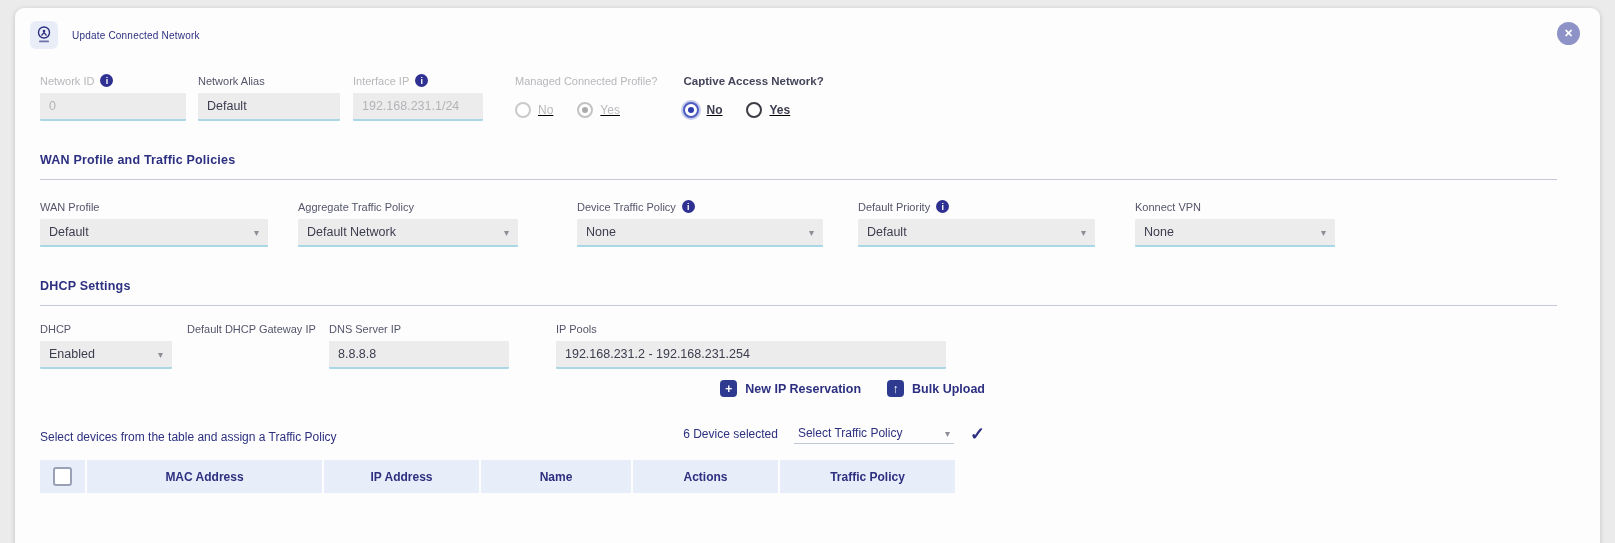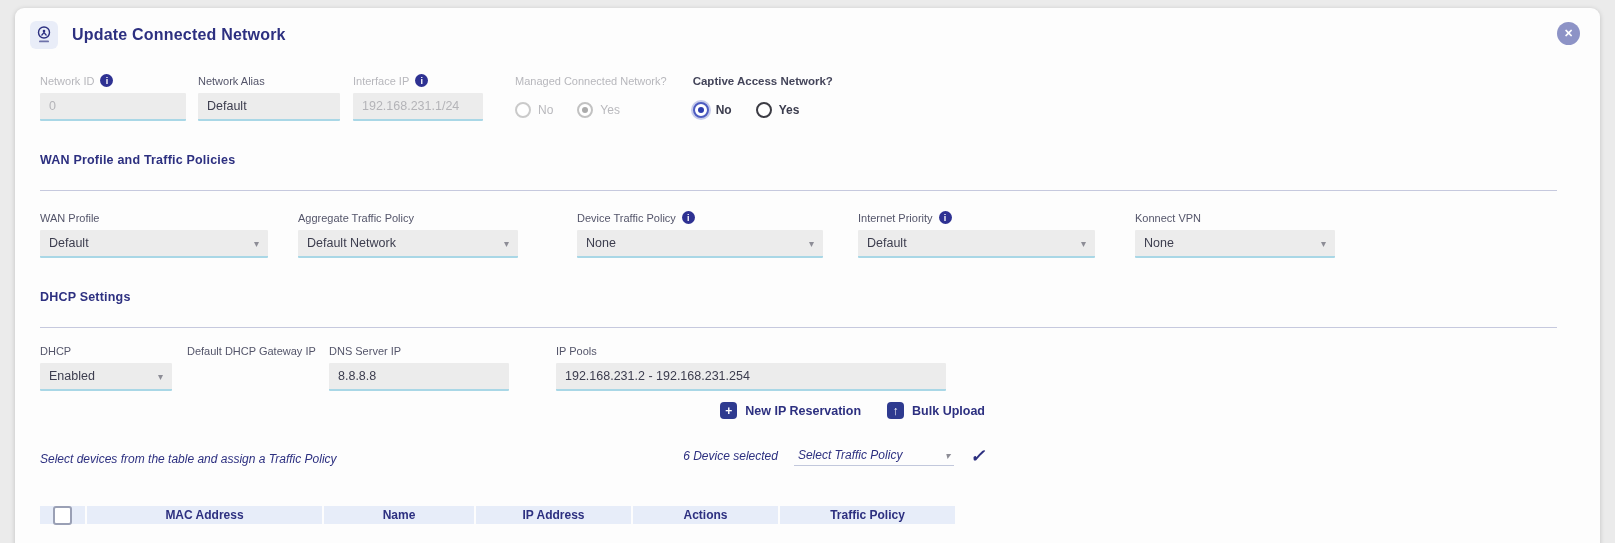--- a/index.html
+++ b/index.html
@@ -4,21 +4,21 @@
 <style>
   html,body{margin:0;padding:0;width:1615px;height:543px;overflow:hidden;
     background:#ebebeb;font-family:"Liberation Sans",sans-serif;}
   .dialog{position:absolute;left:15px;top:8px;width:1585px;height:580px;
     background:#fdfdfd;border-radius:9px;box-shadow:0 1px 5px rgba(0,0,0,.18);
     padding:12px 0 0 10px;box-sizing:border-box;}
   
   .hdr{display:flex;align-items:center;height:30px;margin-left:5px;}
   .logo{width:28px;height:28px;border-radius:6px;background:#e9edf8;
     display:flex;align-items:center;justify-content:center;}
-  .hdr-title{margin-left:14px;font-size:16px;font-weight:bold;color:#2d3080;letter-spacing:.2px;}
+  .hdr-title{margin-left:14px;font-size:10px;font-weight:normal;color:#2d3080;letter-spacing:.2px;}
   .close-btn{position:absolute;top:14px;right:20px;width:23px;height:23px;border-radius:50%;
     background:#8d93c6;color:#fff;font-size:11px;display:flex;align-items:center;
     justify-content:center;cursor:pointer;font-weight:bold;}
   
   .frow{display:flex;margin-left:15px;}
   .flabel{font-size:11px;color:#54556a;height:13px;margin-bottom:6px;display:flex;
     align-items:flex-end;gap:6px;white-space:nowrap;}
   .flabel.dim{color:#b7b7bc;}
   .flabel.strong{color:#44455a;font-weight:bold;font-size:11.5px;}
   .info{width:13px;height:13px;border-radius:50%;background:#2e3192;color:#fff;
@@ -26,57 +26,57 @@
     justify-content:center;cursor:pointer;}
   .tinput{width:100%;box-sizing:border-box;height:28px;background:#ececec;border:none;
     border-bottom:2px solid #a9d7e6;border-radius:1px;padding:0 9px;
     font-family:"Liberation Sans",sans-serif;font-size:12.5px;color:#3c3d4e;outline:none;}
   .tinput:disabled{color:#b4b4b8;}
   .select{height:28px;box-sizing:border-box;background:#ececec;border-bottom:2px solid #a9d7e6;
     border-radius:1px;display:flex;align-items:center;justify-content:space-between;
     padding:0 9px;font-size:12.5px;color:#3c3d4e;cursor:pointer;}
   .caret{color:#8d8d96;font-size:10px;}
   
-  .radio-row{display:flex;gap:24px;margin-top:12px;align-items:center;height:22px;}
+  .radio-row{display:flex;gap:24px;margin-top:12px;align-items:center;height:22px;text-decoration:underline;}
   .radio{display:inline-flex;align-items:center;gap:7px;cursor:pointer;}
   .rcirc{width:16px;height:16px;border-radius:50%;box-sizing:border-box;background:#fff;
     position:relative;flex:0 0 auto;}
   .rcirc.dis-un{border:2px solid #cacaca;}
   .rcirc.dis-sel{border:2px solid #c2c2c2;}
   .rcirc.dis-sel::after{content:"";position:absolute;left:3px;top:3px;width:6px;height:6px;
     border-radius:50%;background:#ababab;}
   .rcirc.sel{border:2px solid #4d5cc0;box-shadow:0 0 0 2px #c6cbeb;}
   .rcirc.sel::after{content:"";position:absolute;left:3px;top:3px;width:6px;height:6px;
     border-radius:50%;background:#2c3cae;}
   .rcirc.unsel{border:2.5px solid #3c3c44;}
   .rlabel{font-size:12px;color:#3c3d4e;font-weight:bold;}
   .rlabel.dim{color:#b9b9bd;font-weight:normal;}
   
   .section{margin-left:15px;font-size:12.5px;font-weight:bold;color:#2d3080;
-    padding-bottom:23px;border-bottom:1px solid #c6c9de;width:1517px;letter-spacing:.2px;}
+    padding-bottom:12px;border-bottom:1px solid #c6c9de;width:1517px;letter-spacing:.2px;}
   .section.blue{width:945px;border-bottom:2px solid #aadcf0;}
   
   .resv-wrap{width:945px;margin-left:15px;}
   .btn-row{display:flex;justify-content:flex-end;gap:26px;margin-top:11px;align-items:center;}
   .iconbtn{display:flex;align-items:center;gap:8px;color:#2d3080;font-size:12.5px;
     font-weight:bold;cursor:pointer;}
   .sqicon{width:17px;height:17px;border-radius:4px;background:#2e3a8f;color:#fff;
     display:flex;align-items:center;justify-content:center;font-size:12px;font-weight:bold;}
-  .pick-row{display:flex;justify-content:space-between;align-items:flex-end;margin-top:26px;font-style:italic;}
+  .pick-row{display:flex;justify-content:space-between;align-items:flex-end;margin-top:26px;}
   .hint{font-size:12px;color:#2d3080;}
   .pick-right{display:flex;align-items:center;gap:16px;}
   .count{font-size:12px;color:#2d3080;}
   .mini-select{width:152px;border-bottom:1px solid #c2c8dc;display:flex;align-items:center;
     justify-content:space-between;font-size:12px;color:#2d3080;padding:3px 4px;cursor:pointer;gap:40px;}
   .apply-check{font-size:18px;color:#2d3080;font-weight:bold;cursor:pointer;line-height:1;}
   
   .tbl{margin-left:15px;margin-top:16px;width:920px;}
   .thead{display:flex;gap:2px;}
-  .th{background:#e7edf9;height:18px;display:flex;align-items:center;justify-content:center;
-    font-size:12px;font-weight:bold;color:#2d3080;margin-top:24px;}
+  .th{background:#e7edf9;height:33px;display:flex;align-items:center;justify-content:center;
+    font-size:12px;font-weight:bold;color:#2d3080;}
   .th.cb{justify-content:center;}
   .cbox{width:15px;height:15px;border:2px solid #9aa0b5;border-radius:3px;background:#fff;
     cursor:pointer;}
   
   .mt24{margin-top:24px;}.mt32{margin-top:32px;}.mt20{margin-top:20px;}
   .mt16{margin-top:16px;}.mt30{margin-top:30px;}
 </style>
 </head>
 <body>
 
@@ -111,21 +111,21 @@
     </div>
     <div style="width:130px;margin-left:13px">
       <div class="flabel dim">
         <span>Interface IP</span>
         <span class="info">i</span>
       </div>
       <input class="tinput" disabled="" value="192.168.231.1/24" style="">
     </div>
     <div style="margin-left:32px">
       <div class="flabel dim">
-        <span>Managed Connected Network?</span>
+        <span>Managed Connected Profile?</span>
       </div>
       <div class="radio-row">
         <span class="radio">
           <span class="rcirc dis-un"></span>
           <span class="rlabel dim">No</span>
         </span>
         <span class="radio">
           <span class="rcirc dis-sel"></span>
           <span class="rlabel dim">Yes</span>
         </span>
@@ -174,21 +174,21 @@
         <span>Device Traffic Policy</span>
         <span class="info">i</span>
       </div>
       <div class="select">
         <span>None</span>
         <span class="caret">▾</span>
       </div>
     </div>
     <div style="width:237px;margin-left:35px">
       <div class="flabel">
-        <span>Internet Priority</span>
+        <span>Default Priority</span>
         <span class="info">i</span>
       </div>
       <div class="select">
         <span>Default</span>
         <span class="caret">▾</span>
       </div>
     </div>
     <div style="width:200px;margin-left:40px">
       <div class="flabel">
         <span>Konnect VPN</span>
@@ -256,21 +256,21 @@
       </div>
     </div>
   </div>
 
   <div class="tbl">
     <div class="thead">
       <div class="th cb" style="width:45px">
         <span class="cbox"></span>
       </div>
       <div class="th" style="width:235px">MAC Address</div>
+      <div class="th" style="width:155px">IP Address</div>
       <div class="th" style="width:150px">Name</div>
-      <div class="th" style="width:155px">IP Address</div>
       <div class="th" style="width:145px">Actions</div>
       <div class="th" style="width:175px">Traffic Policy</div>
     </div>
 
   </div>
 
 </div>
 
 </body></html>

